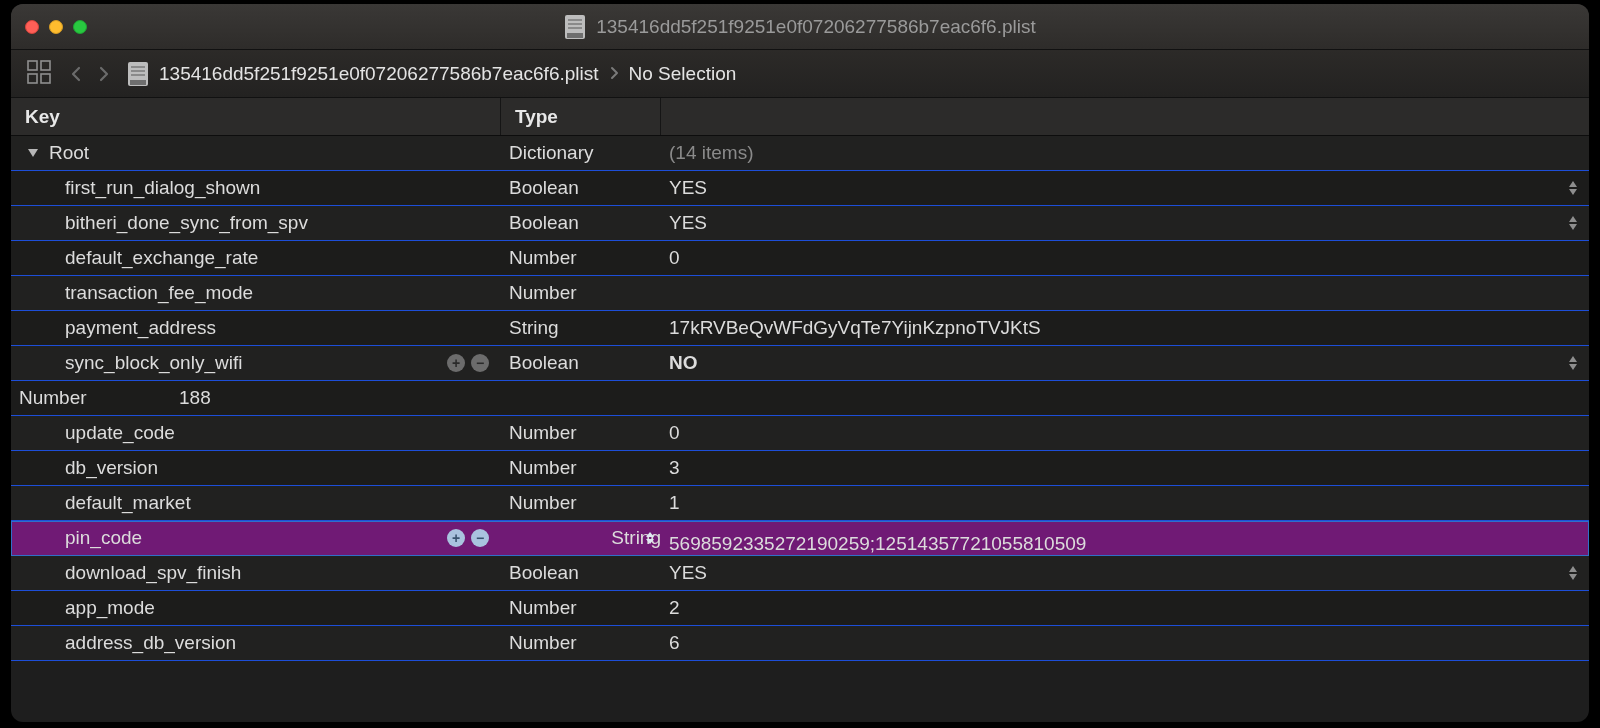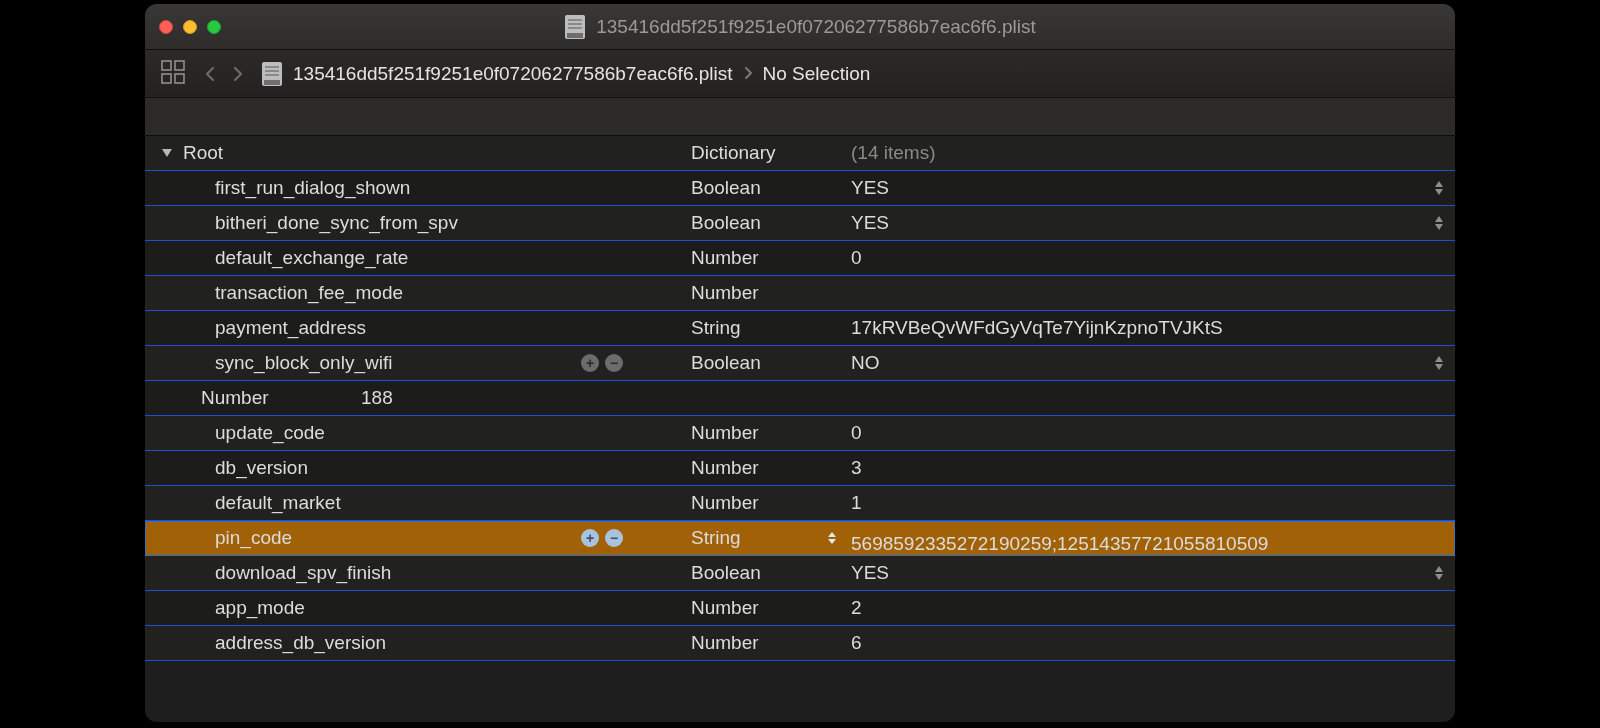--- a/index.html
+++ b/index.html
@@ -1,17 +1,17 @@
 <!DOCTYPE html>
 <html><head>
 <meta charset="utf-8">
 <style>
   * { box-sizing: border-box; margin: 0; padding: 0; }
   html, body { width: 1600px; height: 728px; font-family: -apple-system, "Helvetica Neue", Arial, sans-serif; background: #000; color: #ddd; }
-  .window { width: 1310px; height: 718px; margin: 4px auto; border-radius: 12px; overflow: hidden; box-shadow: 0 4px 24px rgba(0,0,0,.6); background: #1e1e1e; }
+  .window { width: 1578px; height: 718px; margin: 4px auto; border-radius: 12px; overflow: hidden; box-shadow: 0 4px 24px rgba(0,0,0,.6); background: #1e1e1e; }
   
   .titlebar { height: 46px; background: linear-gradient(#3a3836,#2e2c2a); display: flex; align-items: center; padding: 0 14px; border-bottom: 1px solid #111; position: relative; }
   .traffic { display: flex; gap: 10px; align-items: center; }
   .tl { width: 14px; height: 14px; border-radius: 50%; }
   .tl.red { background: #ff5f57; border: 1px solid #d4443c; }
   .tl.yellow { background: #febc2e; border: 1px solid #d49b24; }
   .tl.green { background: #28c840; border: 1px solid #1fa233; }
   .titlecenter { position: absolute; left: 0; right: 0; display: flex; justify-content: center; align-items: center; gap: 10px; pointer-events: none; }
   .titlecenter .fname { font-size: 19px; color: #9a9a9a; }
   .titleicon svg { display: block; }
@@ -29,38 +29,38 @@
   .headers { height: 38px; background: #2c2b2a; display: flex; align-items: center; border-bottom: 1px solid #0d0d0d; }
   .hcell { font-size: 19px; font-weight: 600; color: #e8e8e8; padding-left: 14px; height: 100%; display: flex; align-items: center; border-right: 1px solid #151515; }
   .col-key { width: 490px; }
   .col-type { width: 160px; }
   .col-value { flex: 1; border-right: none; }
   
   .rows { }
   .row { display: flex; align-items: center; height: 35px; border-bottom: 1px solid #1d4ed8; position: relative; font-size: 19px; }
   .row:nth-child(odd){ background: #212120; }
   .row:nth-child(even){ background: #1c1c1b; }
-  .row.selected { background: #a16207; color: #fff; outline: 1px solid #3070c8; outline-offset: -1px; }
+  .row.selected { background: #701a75; color: #fff; outline: 1px solid #3070c8; outline-offset: -1px; text-align: right; }
   .rcell { height: 100%; display: flex; align-items: center; }
-  .rkey { width: 490px; padding-left: 70px; color: #dcdcdc; position: relative; }
+  .rkey { width: 490px; padding-left: 54px; color: #dcdcdc; position: relative; }
   .row.root .rkey { padding-left: 38px; font-weight: 400; }
   .rtype { width: 160px; padding-left: 8px; color: #dcdcdc; }
   .rvalue { flex: 1; padding-left: 8px; color: #dcdcdc; }
   .rvalue.muted { color: #8a8a8a; }
   .disclosure { position: absolute; left: 16px; top: 50%; transform: translateY(-50%); color: #b7b7b7; }
   .pm { position: absolute; right: 12px; top: 50%; transform: translateY(-50%); display: flex; gap: 6px; }
   .pm .circle { width: 18px; height: 18px; border-radius: 50%; background: #6c6c6c; display: flex; align-items: center; justify-content: center; color: #2a2a2a; font-weight: 700; font-size: 14px; }
   .row.selected .pm .circle { background: #a9c3df; color: #38536f; }
   .stepper { position: absolute; right: 10px; top: 50%; transform: translateY(-50%); display: flex; flex-direction: column; gap: -2px; color: #8e8e8e; }
   .stepper svg { width: 12px; height: 8px; display: block; }
   .mini-stepper { position: absolute; right: 6px; top: 50%; transform: translateY(-50%); color: #c7d4e2; }
   .mini-stepper svg { width: 10px; height: 7px; display: block; }
   .row.selected .mini-stepper { color: #dfe8f2; }
   .rtype-wrap { position: relative; height: 100%; display: flex; align-items: center; width: 100%; }
-  .col-type-cell { width: 160px; margin-left: 48px; }
+  .col-type-cell { width: 160px; }
 </style>
 </head>
 <body>
 
 <div class="window">
 
   <div class="titlebar">
     <div class="traffic">
       <div class="tl red"></div>
       <div class="tl yellow"></div>
@@ -115,20 +115,22 @@
       <span class="bcsep">
         <svg width="10" height="14" viewBox="0 0 10 14" fill="none" stroke="#7a7a7a" stroke-width="2" stroke-linecap="round" stroke-linejoin="round">
             <polyline points="3,2 8,7 3,12"></polyline>
           </svg>
       </span>
       <span class="bcsel">No Selection</span>
     </div>
   </div>
 
   <div class="headers">
+    <div class="hcell col-key">Key</div>
+    <div class="hcell col-type">Type</div>
   </div>
 
   <div class="rows" id="rows">
 
     <div class="row root">
       <div class="rcell rkey">
         <span class="disclosure">
           <svg width="12" height="12" viewBox="0 0 12 12">
               <polygon points="1,2 11,2 6,10" fill="#b7b7b7"></polygon>
             </svg>
@@ -227,21 +229,21 @@
           <div class="pm">
             <div class="circle">+</div>
             <div class="circle">−</div>
           </div>
         </div>
         <div class="rcell col-type-cell">
           <div class="rtype-wrap">
             <span class="rtype">Boolean</span>
           </div>
         </div>
-        <div class="rcell rvalue" style="position: relative;">
+        <div class="rcell rvalue" style="position: relative; font-weight: bold;">
           <span>NO</span>
           <div class="stepper">
             <svg viewBox="0 0 12 8">
               <polygon points="2,7 10,7 6,1" fill="currentColor"></polygon>
             </svg>
             <svg viewBox="0 0 12 8">
               <polygon points="2,1 10,1 6,7" fill="currentColor"></polygon>
             </svg>
           </div>
         </div>

